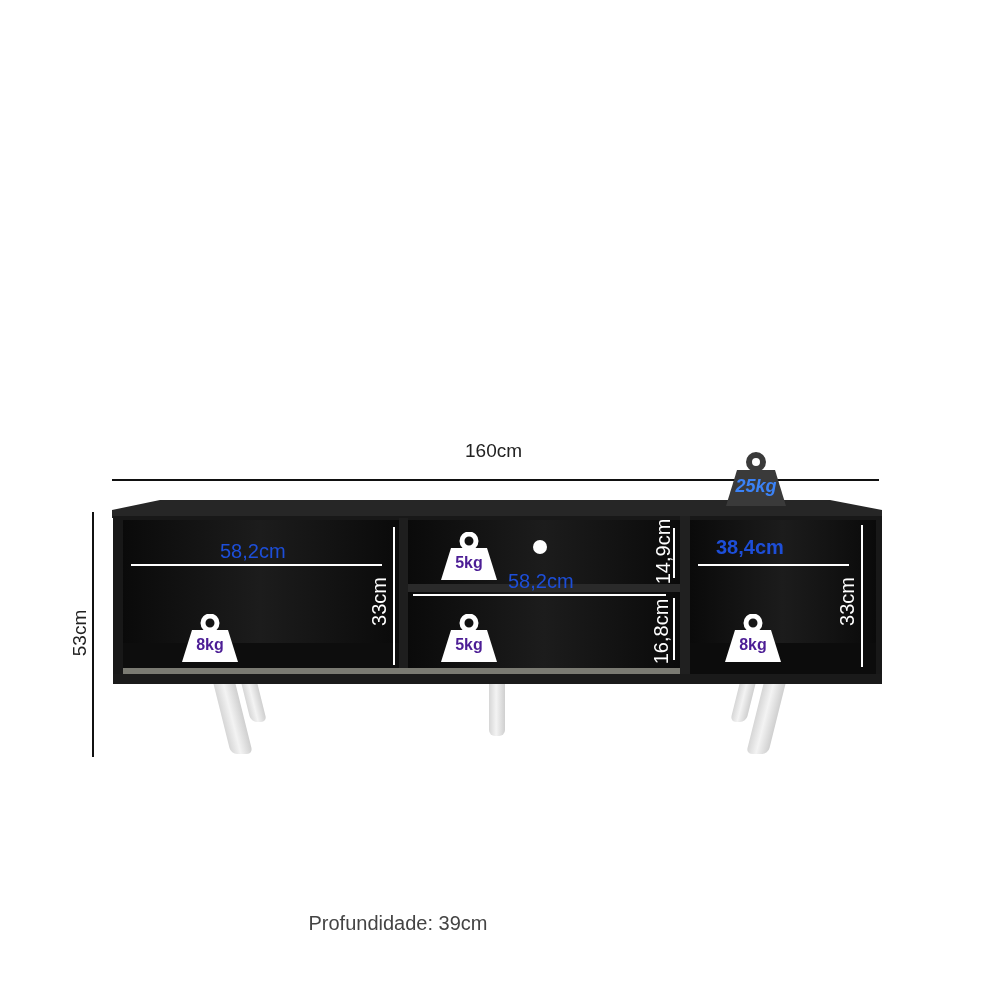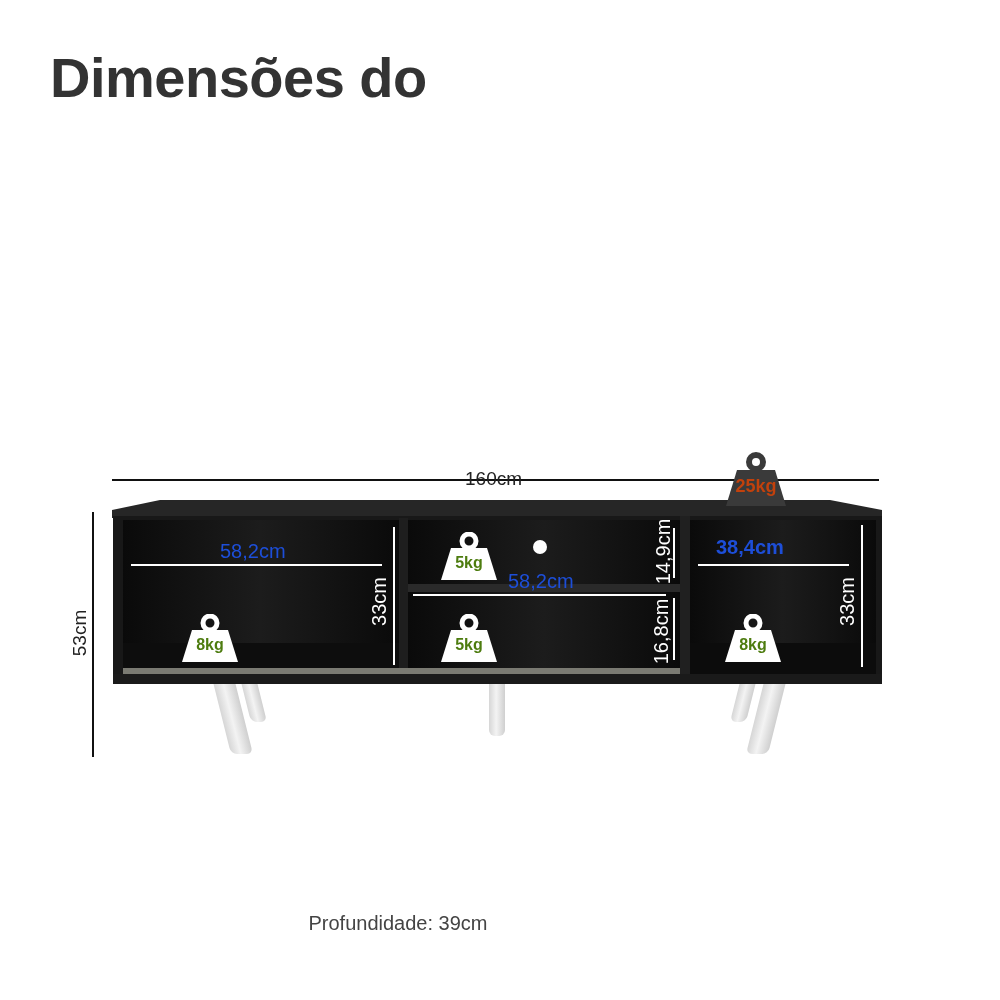--- a/index.html
+++ b/index.html
@@ -6,34 +6,33 @@
   body { width:1000px; height:1000px; position:relative; overflow:hidden; font-family:"Liberation Sans", "DejaVu Sans", sans-serif; }
   .title { position:absolute; left:50px; top:42px; font-size:56px; font-weight:bold; color:#333333; line-height:72px; letter-spacing:-0.5px; }
   .abs { position:absolute; }
   .dimtext { position:absolute; color:#222; font-size:19px; }
   .wtext { position:absolute; color:#1d4ed8; font-size:20px; white-space:nowrap; }
   .vtext { position:absolute; color:#ffffff; font-size:20px; white-space:nowrap; transform:rotate(-90deg); transform-origin:center center; }
   .hline-w { position:absolute; height:2px; background:#ffffff; }
   .vline-w { position:absolute; width:2px; background:#ffffff; }
   .weight { position:absolute; width:56px; height:48px; }
   .weight svg { position:absolute; left:0; top:0; }
-  .weight span { position:absolute; left:0; width:100%; text-align:center; top:22px; font-size:16px; font-weight:bold; color:#4d7c0f; }
-  .weight.dark span { color:#c2410c; font-size:18px; top:24px; }
+  .weight span { position:absolute; left:0; width:100%; text-align:center; top:22px; font-size:16px; font-weight:bold; color:#4c1d95; }
+  .weight.dark span { color:#3b82f6; font-size:18px; top:24px;font-style:italic; }
   .leg { position:absolute; background:linear-gradient(90deg,#d6d6d6,#f3f3f3 45%,#cfcfcf); border-radius:0 0 6px 6px; }
   .footer { position:absolute; left:0; width:796px; top:912px; text-align:center; font-size:20px; color:#444; }
 </style>
 </head>
 <body>
 
 <div class="title">
-  <div>Dimensões do</div>
 </div>
 
 <div class="abs" style="left:112px; top:479px; width:767px; height:2px; background:#111;"></div>
-<div class="dimtext" style="left:465px; top:468px;">160cm</div>
+<div class="dimtext" style="left:465px; top:440px;">160cm</div>
 
 <div class="abs" style="left:92px; top:512px; width:2px; height:245px; background:#111;"></div>
 <div class="dimtext" style="left:50px; top:622px; transform:rotate(-90deg); transform-origin:center center; width:60px; text-align:center;">53cm</div>
 
 <div class="leg" style="left:246px; top:682px; width:16px; height:40px; transform:skewX(14deg);"></div>
 <div class="leg" style="left:222px; top:682px; width:22px; height:72px; transform:skewX(14deg);"></div>
 <div class="leg" style="left:489px; top:682px; width:16px; height:54px;"></div>
 <div class="leg" style="left:735px; top:682px; width:16px; height:40px; transform:skewX(-14deg);"></div>
 <div class="leg" style="left:755px; top:682px; width:22px; height:72px; transform:skewX(-14deg);"></div>
 

